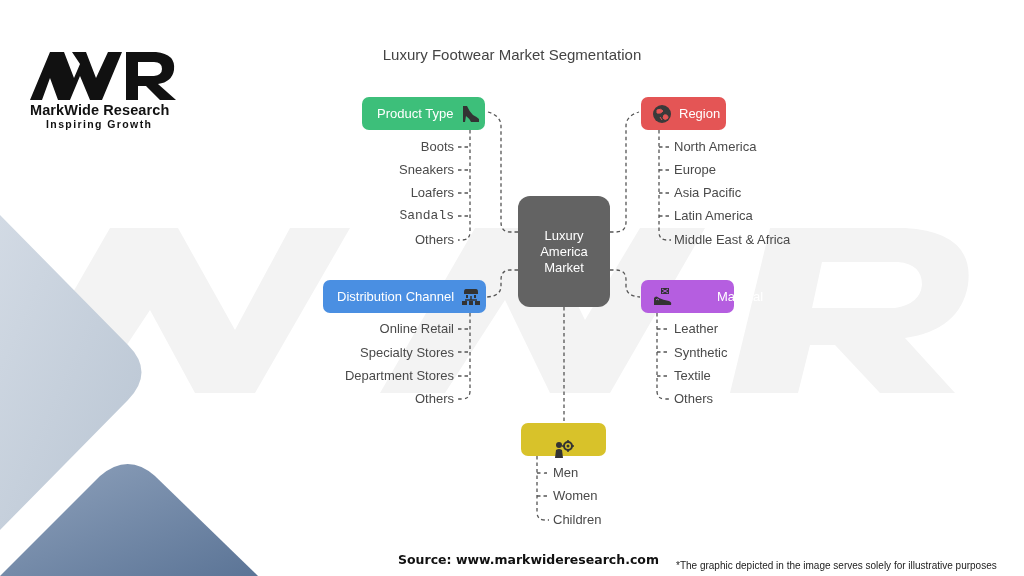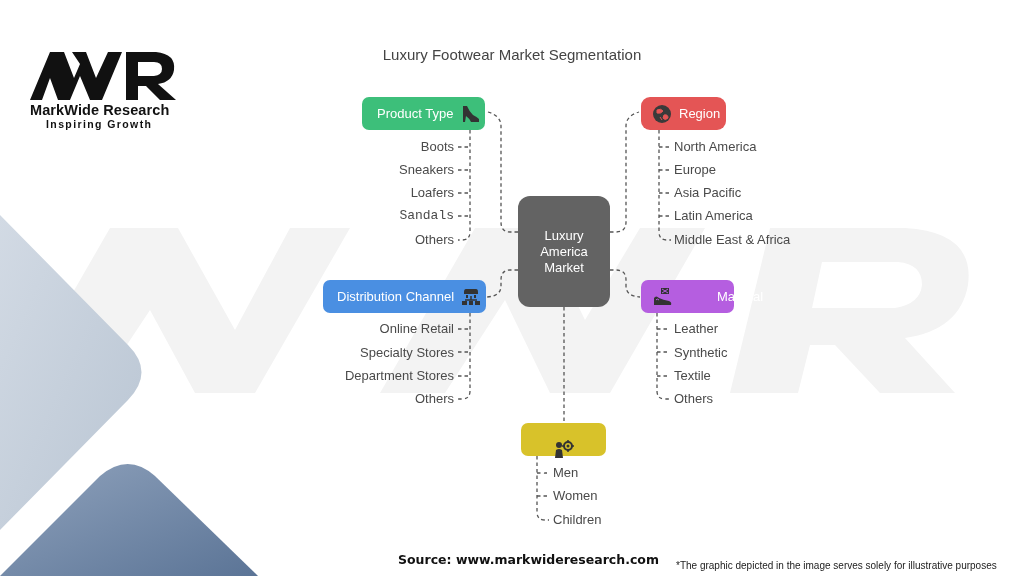--- a/index.html
+++ b/index.html
@@ -112,21 +112,21 @@
         <path d="M4 3 L8 3 Q10 8 14 12 Q18 14 20 16 L20 19 L12 19 Q10 15 7 13 L6 19 L4 19 Z" fill="#333"></path>
       </svg>
   </span>
 </div>
 <div class="item left" style="right:570px; top:139px;">Boots</div>
 <div class="item left" style="right:570px; top:162px;">Sneakers</div>
 <div class="item left" style="right:570px; top:185px;">Loafers</div>
 <div class="item left" style="right:570px; top:208px;font-family:Liberation Mono, monospace;">Sandals</div>
 <div class="item left" style="right:570px; top:232px;">Others</div>
 
-<div class="cat" style="left:641px; top:97px; width:85px; background:#e45555;border-radius:9px;">
+<div class="cat" style="left:641px; top:97px; width:85px; background:#e45555;">
   <span class="icon">
     <svg viewBox="0 0 22 22">
         <circle cx="11" cy="11" r="9" fill="#3a3a3a"></circle>
         <path d="M6 7 Q10 5 12 8 Q10 11 6 10 Z M13 12 Q17 11 17 15 Q14 18 12 15 Z M9 14 L11 17" fill="#e45555" stroke="#e45555" stroke-width="1"></path>
       </svg>
   </span>
   <span>Region</span>
 </div>
 <div class="item" style="left:674px; top:139px;">North America</div>
 <div class="item" style="left:674px; top:162px;">Europe</div>

